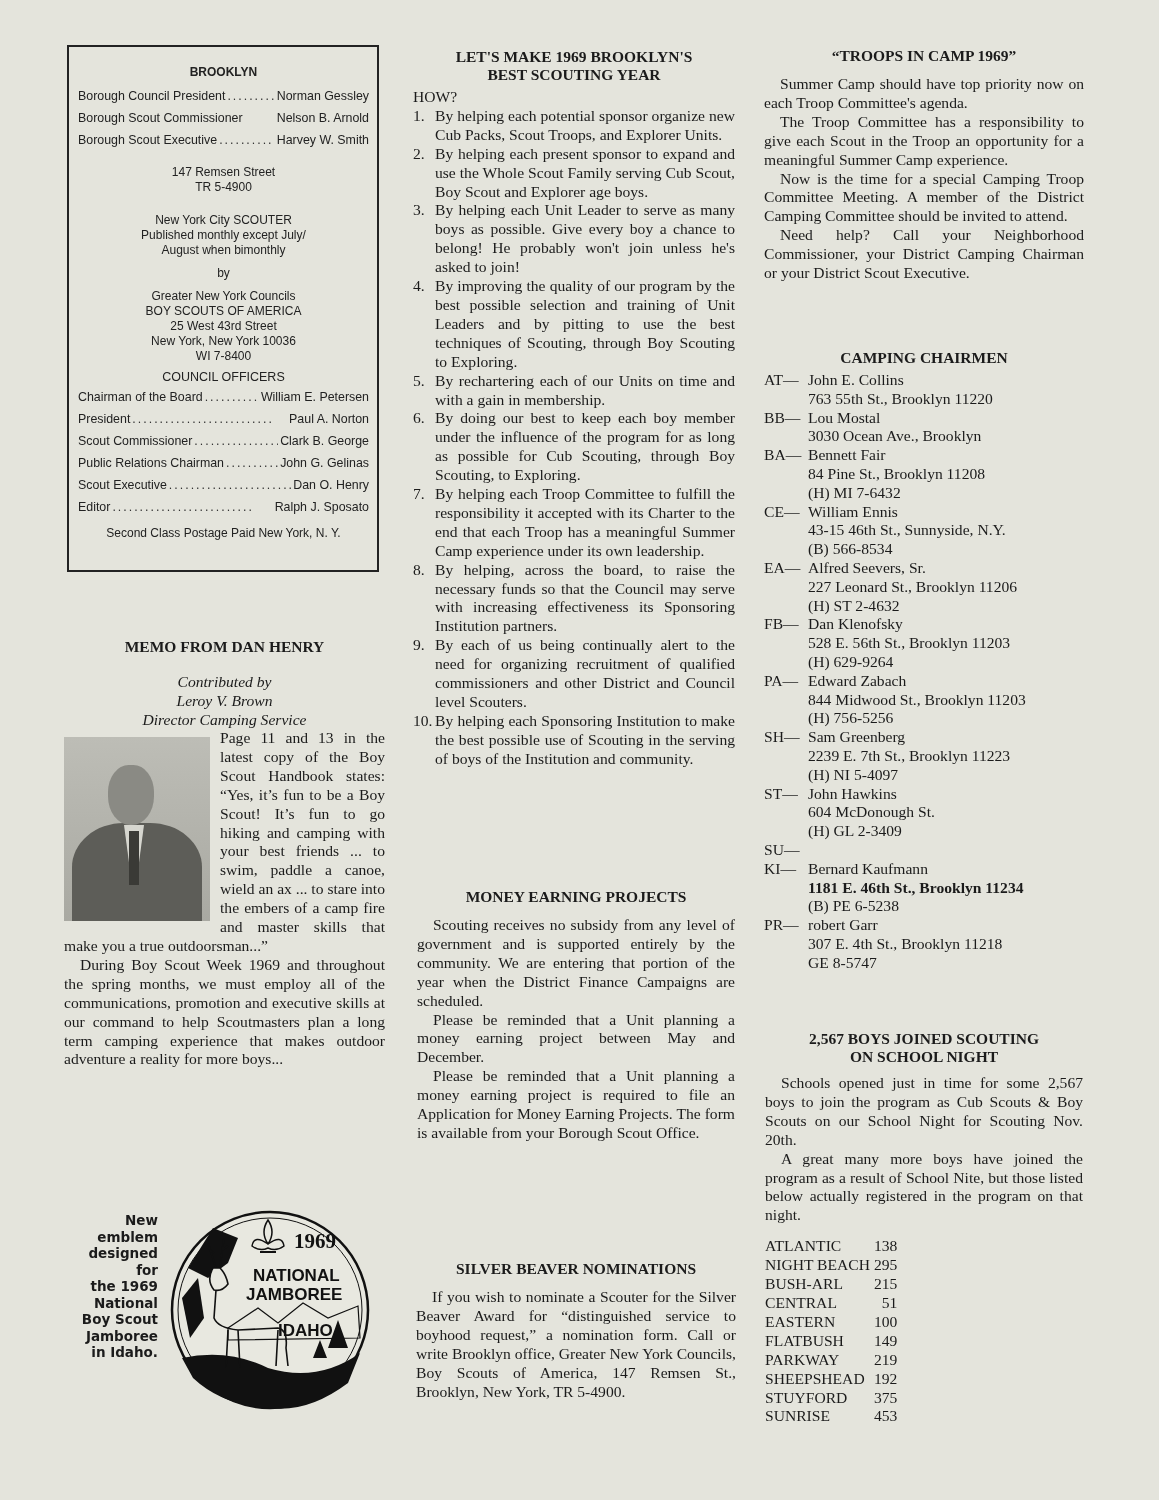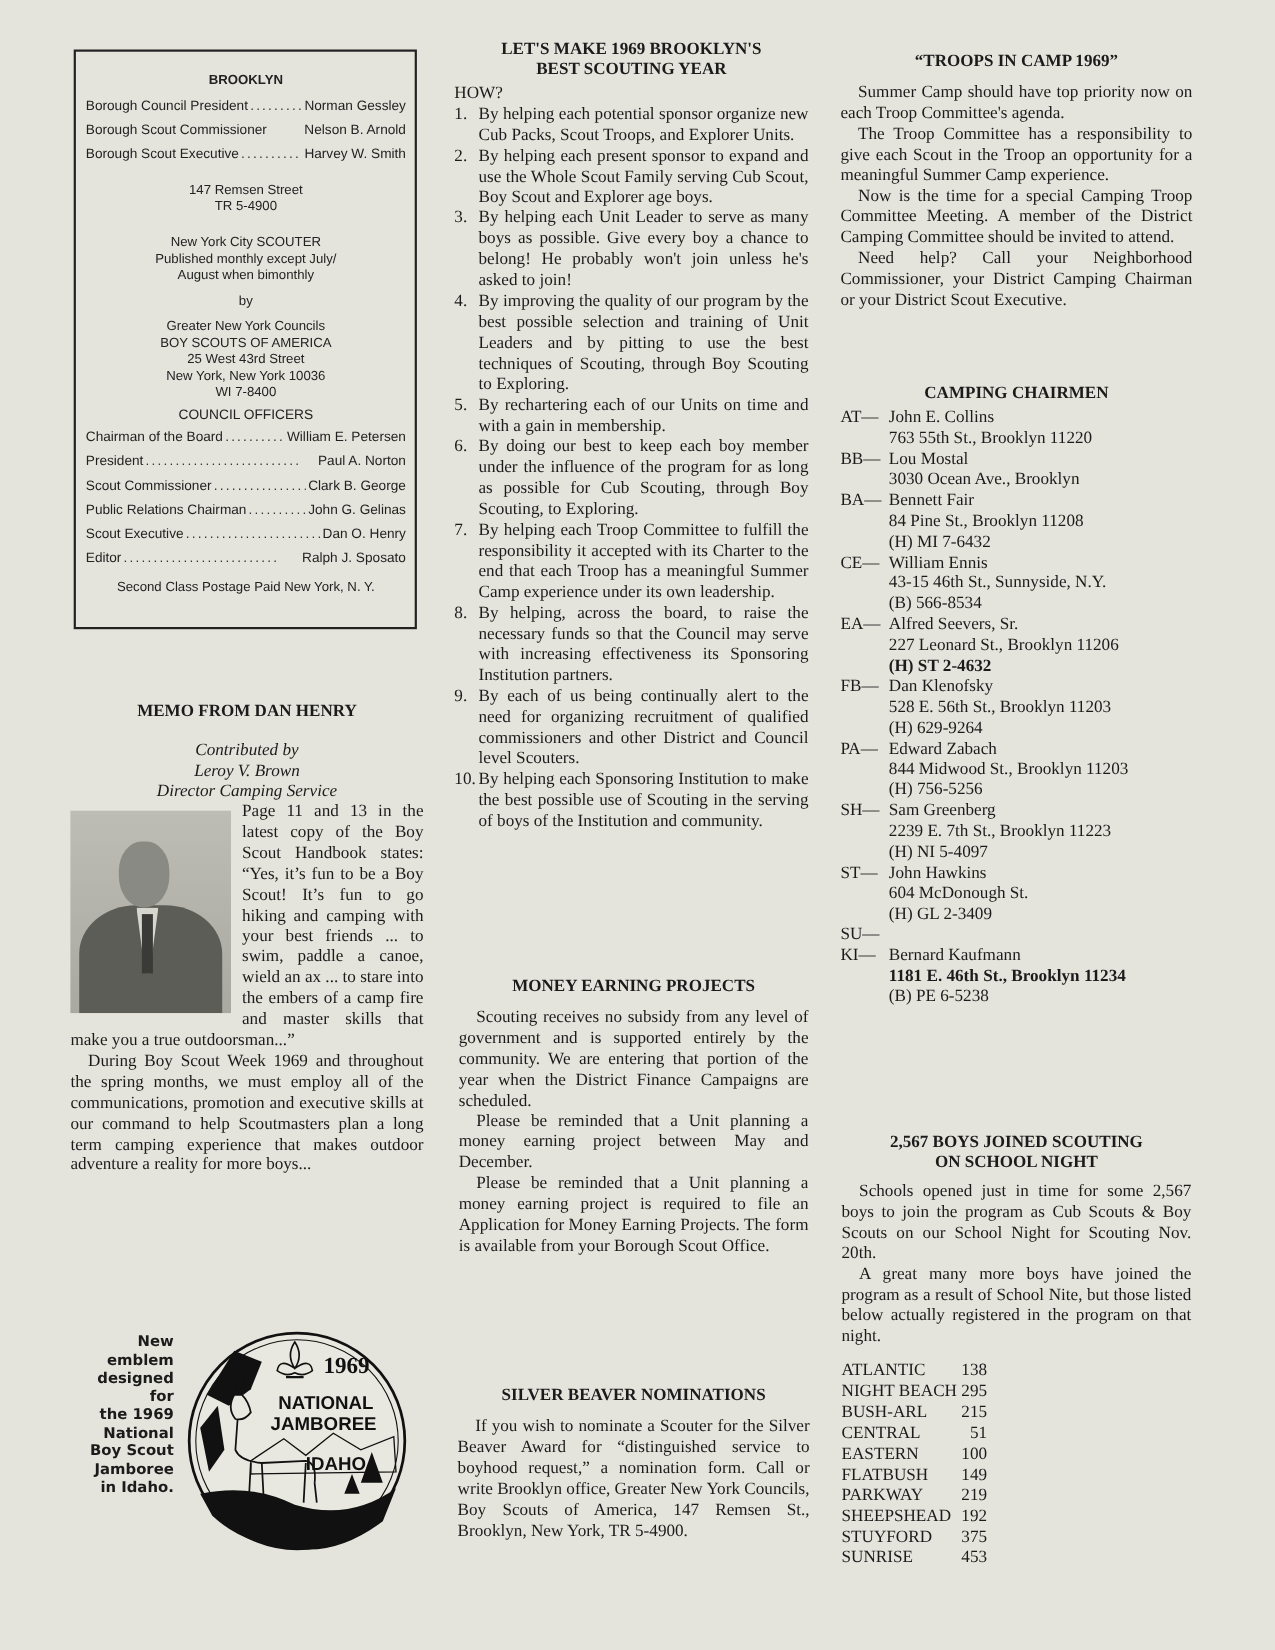--- a/index.html
+++ b/index.html
@@ -49,21 +49,21 @@
   #memo p.par.ind { text-indent: 16px; }
 
   
   #emblem-caption {
     position: absolute; left: 66px; top: 1212px; width: 92px; text-align: right;
     font-family: "DejaVu Sans", sans-serif; font-weight: bold; font-size: 13.5px; line-height: 16.5px;
   }
   #emblem { position: absolute; left: 168px; top: 1208px; width: 205px; height: 204px; }
 
   
-  #mid { left: 413px; top: 36px; width: 322px; }
+  #mid { left: 413px; top: 48px; width: 322px; }
   #mid .how { margin-top: 4px; }
 
   #money { left: 417px; top: 888px; width: 318px; }
   #silver { left: 416px; top: 1260px; width: 320px; }
 
   
   #troops { left: 764px; top: 47px; width: 320px; }
   #camping { left: 764px; top: 349px; width: 320px; line-height: 18.8px; }
   #camping .entry { display: flex; }
   #camping .code { width: 44px; flex: none; white-space: nowrap; }
@@ -306,21 +306,21 @@
           <div>William Ennis</div>
           <div style="padding-left: 0px;">43-15 46th St., Sunnyside, N.Y.</div>
           <div style="padding-left: 0px;">(B) 566-8534</div>
         </div>
       </div>
       <div class="entry">
         <span class="code">EA—</span>
         <div class="lines">
           <div>Alfred Seevers, Sr.</div>
           <div style="padding-left: 0px;">227 Leonard St., Brooklyn 11206</div>
-          <div style="padding-left: 0px; font-weight: bold;">(H) ST 2-4632</div>
+          <div style="padding-left: 0px;">(H) ST 2-4632</div>
         </div>
       </div>
       <div class="entry">
         <span class="code">FB—</span>
         <div class="lines">
           <div>Dan Klenofsky</div>
           <div style="padding-left: 0px;">528 E. 56th St., Brooklyn 11203</div>
           <div style="padding-left: 0px;">(H) 629-9264</div>
         </div>
       </div>
@@ -350,20 +350,28 @@
       </div>
       <div class="entry">
         <span class="code">SU—</span>
       </div>
       <div class="entry">
         <span class="code">KI—</span>
         <div class="lines">
           <div>Bernard Kaufmann</div>
           <div style="padding-left: 0px; font-weight: bold;">1181 E. 46th St., Brooklyn 11234</div>
           <div style="padding-left: 0px;">(B) PE 6-5238</div>
+        </div>
+      </div>
+      <div class="entry">
+        <span class="code">PR—</span>
+        <div class="lines">
+          <div>robert Garr</div>
+          <div style="padding-left: 0px;">307 E. 4th St., Brooklyn 11218</div>
+          <div style="padding-left: 0px;">GE 8-5747</div>
         </div>
       </div>
     </div>
 </div>
 
 <div id="school" class="col">
   <h2 class="hd" style="margin-bottom:8px">
     <div>2,567 BOYS JOINED SCOUTING</div>
     <div>ON SCHOOL NIGHT</div>
   </h2>

